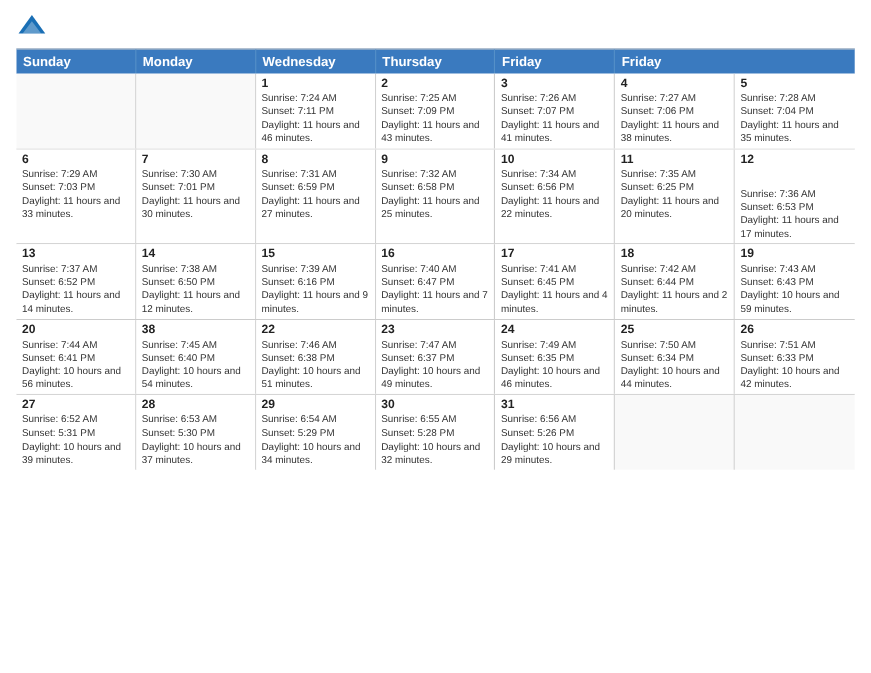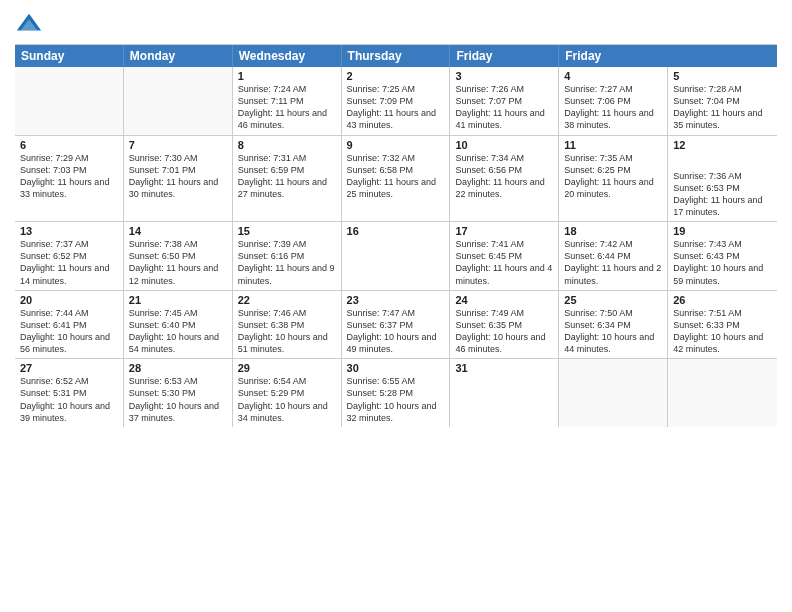--- a/index.html
+++ b/index.html
@@ -235,20 +235,23 @@
 Daylight: 11 hours and 12 minutes.</div>
           </div>
           <div class="cal-cell">
             <span class="day-num">15</span>
             <div class="cal-cell-text" style="white-space: pre-line;">Sunrise: 7:39 AM
 Sunset: 6:16 PM
 Daylight: 11 hours and 9 minutes.</div>
           </div>
           <div class="cal-cell">
             <span class="day-num">16</span>
+            <div class="cal-cell-text" style="white-space: pre-line;">Sunrise: 7:40 AM
+Sunset: 6:47 PM
+Daylight: 11 hours and 7 minutes.</div>
           </div>
           <div class="cal-cell">
             <span class="day-num">17</span>
             <div class="cal-cell-text" style="white-space: pre-line;">Sunrise: 7:41 AM
 Sunset: 6:45 PM
 Daylight: 11 hours and 4 minutes.</div>
           </div>
           <div class="cal-cell">
             <span class="day-num">18</span>
             <div class="cal-cell-text" style="white-space: pre-line;">Sunrise: 7:42 AM
@@ -263,21 +266,21 @@
           </div>
         </div>
         <div class="cal-row">
           <div class="cal-cell">
             <span class="day-num">20</span>
             <div class="cal-cell-text" style="white-space: pre-line;">Sunrise: 7:44 AM
 Sunset: 6:41 PM
 Daylight: 10 hours and 56 minutes.</div>
           </div>
           <div class="cal-cell">
-            <span class="day-num">21</span>
+            <span class="day-num">38</span>
             <div class="cal-cell-text" style="white-space: pre-line;">Sunrise: 7:45 AM
 Sunset: 6:40 PM
 Daylight: 10 hours and 54 minutes.</div>
           </div>
           <div class="cal-cell">
             <span class="day-num">22</span>
             <div class="cal-cell-text" style="white-space: pre-line;">Sunrise: 7:46 AM
 Sunset: 6:38 PM
 Daylight: 10 hours and 51 minutes.</div>
           </div>
@@ -326,19 +329,22 @@
 Daylight: 10 hours and 34 minutes.</div>
           </div>
           <div class="cal-cell">
             <span class="day-num">30</span>
             <div class="cal-cell-text" style="white-space: pre-line;">Sunrise: 6:55 AM
 Sunset: 5:28 PM
 Daylight: 10 hours and 32 minutes.</div>
           </div>
           <div class="cal-cell">
             <span class="day-num">31</span>
+            <div class="cal-cell-text" style="white-space: pre-line;">Sunrise: 6:56 AM
+Sunset: 5:26 PM
+Daylight: 10 hours and 29 minutes.</div>
           </div>
           <div class="cal-cell empty"></div>
           <div class="cal-cell empty"></div>
         </div>
       </div>
   </div>
 </div>
 
 </body></html>

